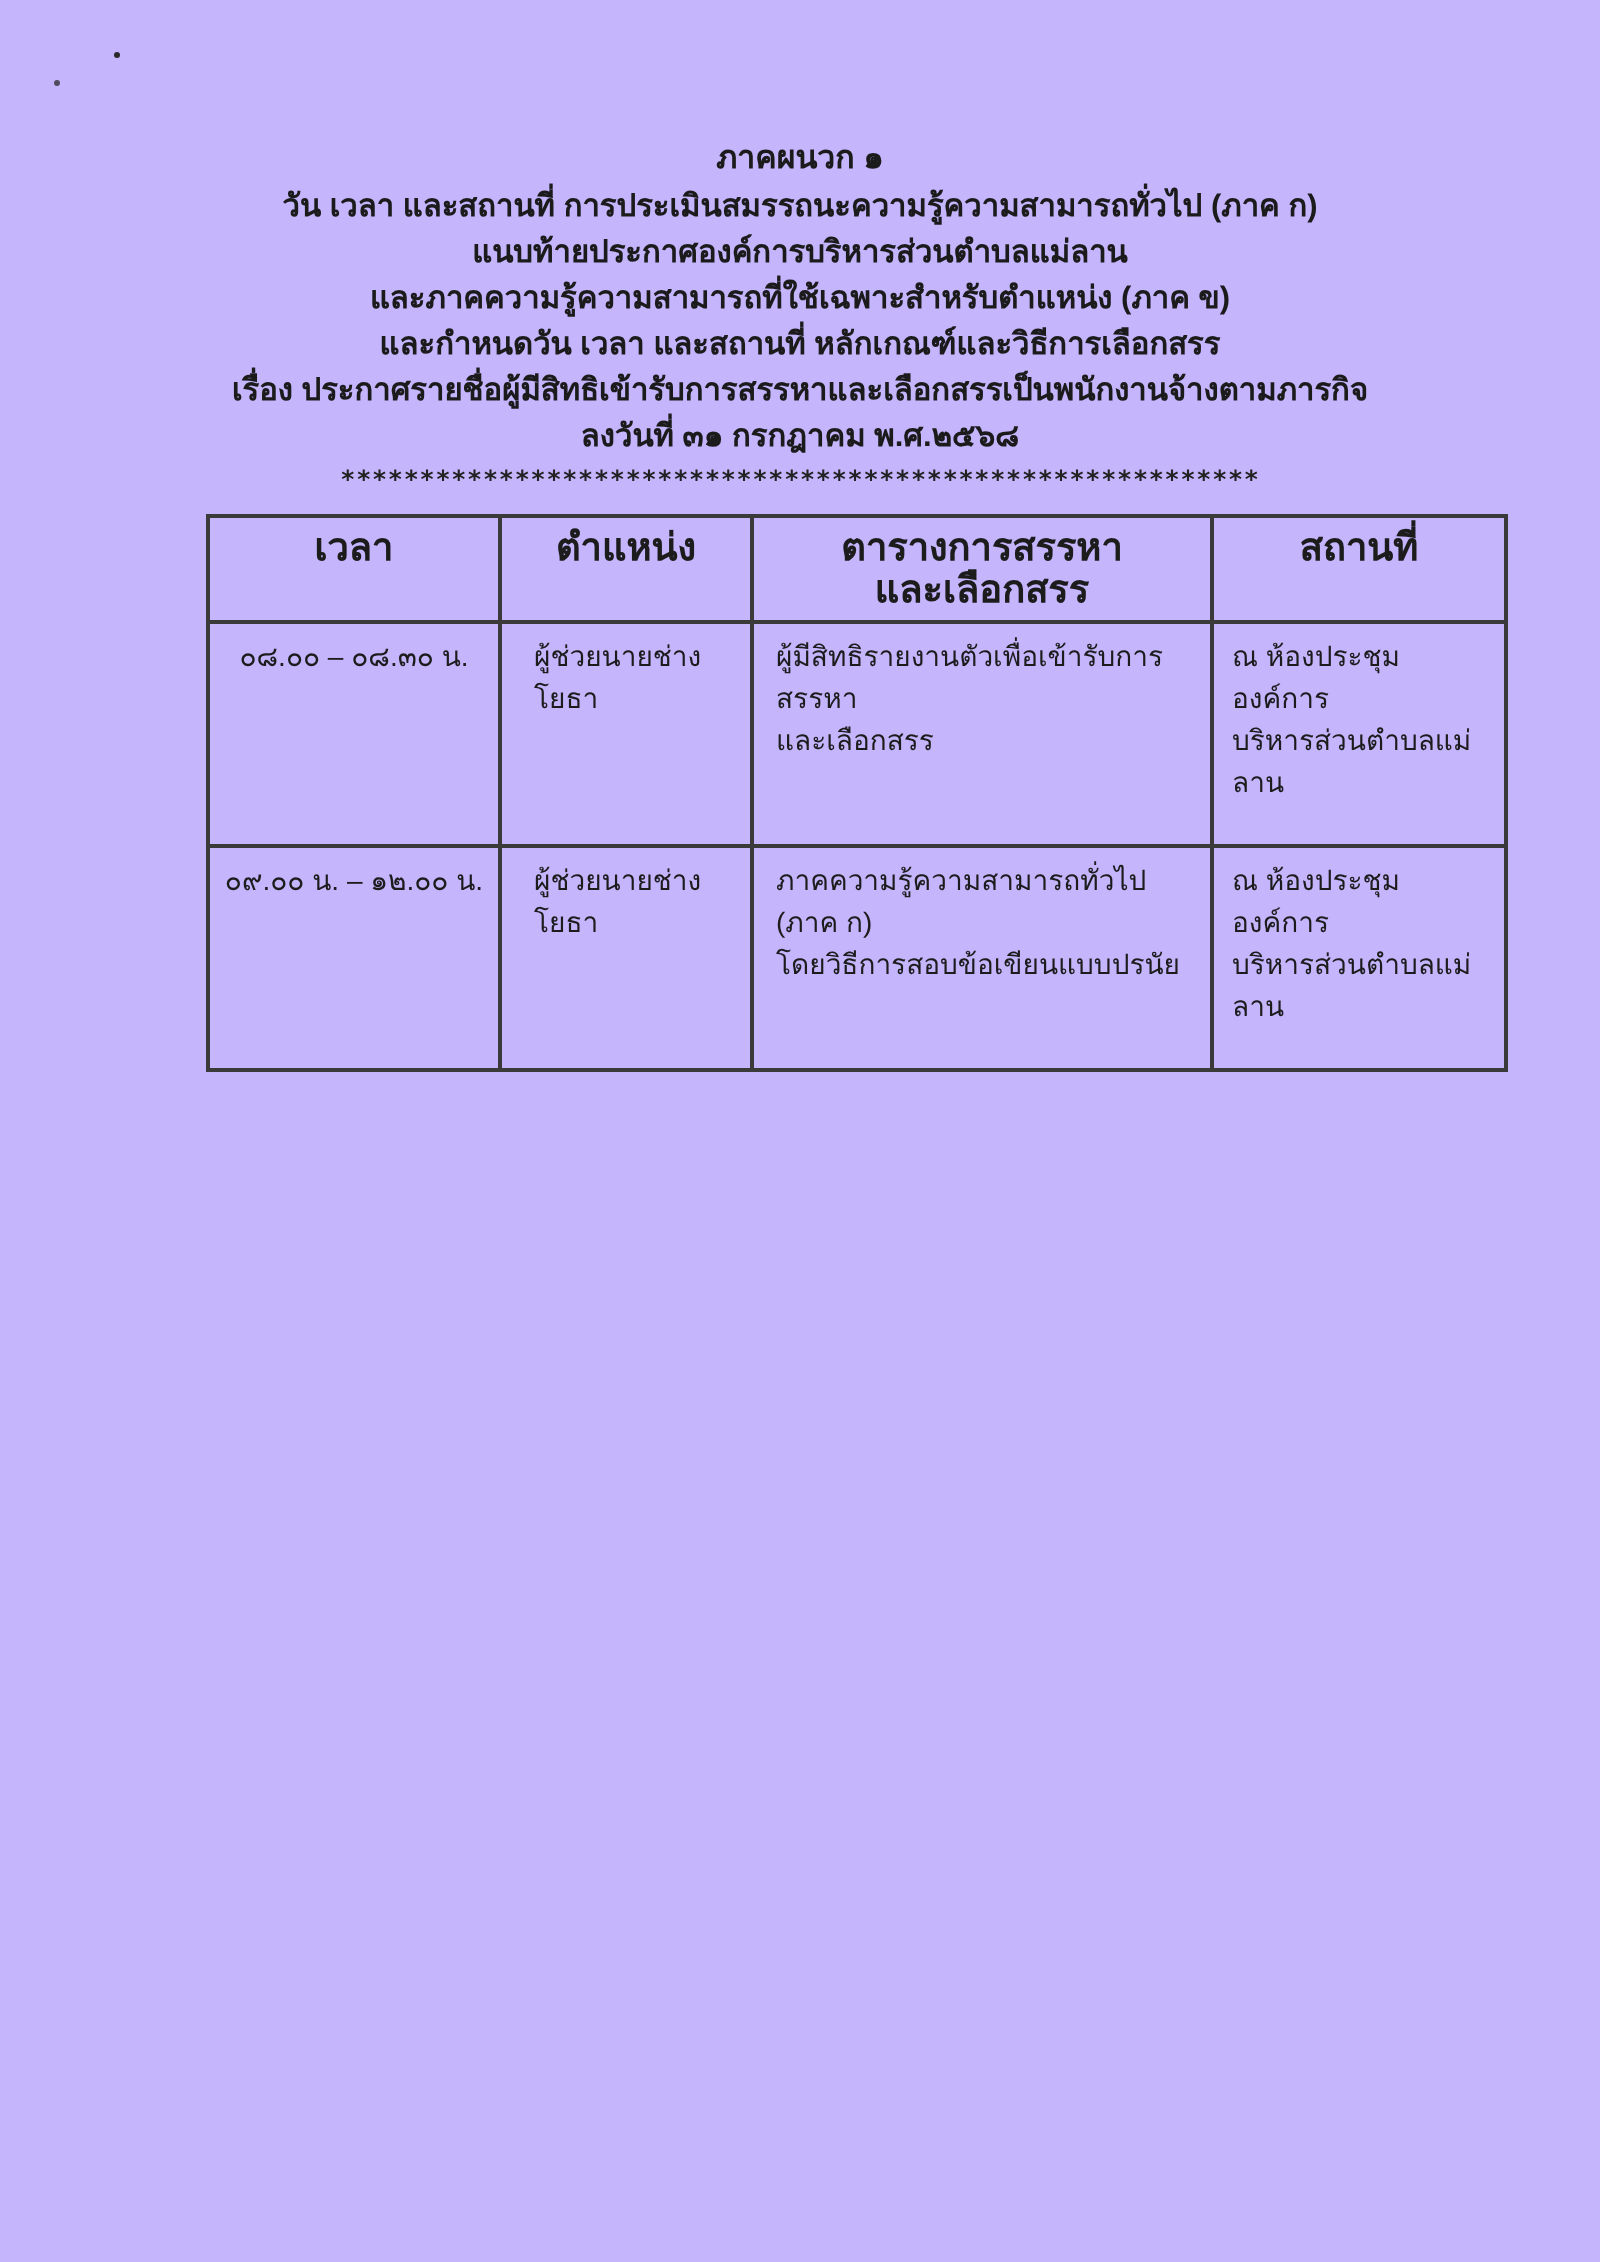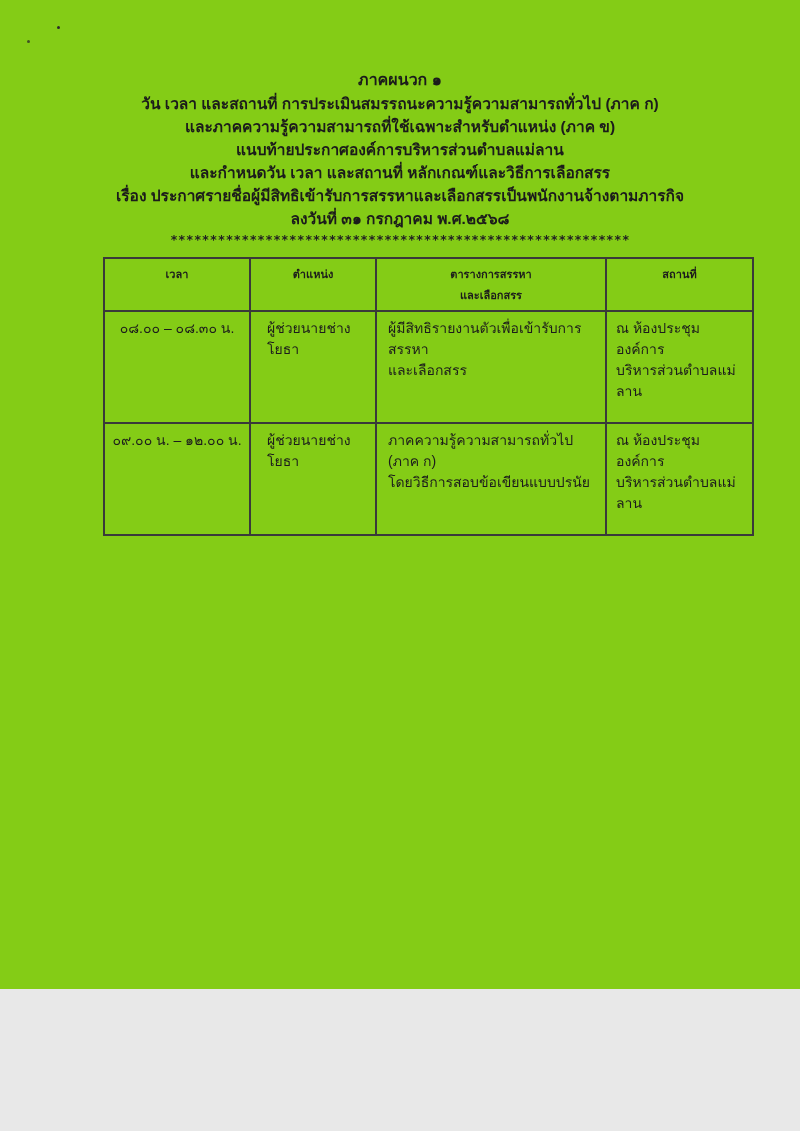--- a/index.html
+++ b/index.html
@@ -2,23 +2,23 @@
 <html><head>
 <meta charset="utf-8">
 <style>
   * { margin: 0; padding: 0; box-sizing: border-box; }
   html, body { background: #e8e8e8; }
   body { font-family: "Liberation Sans", "DejaVu Sans", sans-serif; }
 
   .page {
     position: relative;
     width: 800px;
-    height: 989px;
+    height: 1131px;
     margin: 0 auto;
-    background: #84cc16;
+    background: #c4b5fd;
     color: #1c1c1c;
     overflow: hidden;
   }
 
   .artifact-dot {
     position: absolute;
     background: #2a2a2a;
     border-radius: 50%;
   }
   .dot-1 { left: 57px; top: 26px; width: 3px; height: 3px; }
@@ -56,21 +56,21 @@
     line-height: 21px;
     color: #1c1c1c;
   }
   table.schedule th, table.schedule td {
     border: 2px solid #3a3a3a;
     vertical-align: top;
     white-space: pre-line;
   }
   table.schedule th {
     font-weight: bold;
-    font-size: 11px;
+    font-size: 19px;
     text-align: center;
     padding: 5px 4px 4px 4px;
     height: 46px;
   }
   col.c-time { width: 146px; }
   col.c-position { width: 126px; }
   col.c-schedule { width: 230px; }
   col.c-location { width: 147px; }
 
   td.cell-time { text-align: center; padding: 6px 4px; }
@@ -86,22 +86,22 @@
 <body>
 
 <div class="page">
 
   <span class="artifact-dot dot-1"></span>
   <span class="artifact-dot dot-2"></span>
 
   <div class="doc-header">
     <div class="doc-title">ภาคผนวก ๑</div>
     <div>วัน เวลา และสถานที่ การประเมินสมรรถนะความรู้ความสามารถทั่วไป (ภาค ก)</div>
+    <div>แนบท้ายประกาศองค์การบริหารส่วนตำบลแม่ลาน</div>
     <div>และภาคความรู้ความสามารถที่ใช้เฉพาะสำหรับตำแหน่ง (ภาค ข)</div>
-    <div>แนบท้ายประกาศองค์การบริหารส่วนตำบลแม่ลาน</div>
     <div>และกำหนดวัน เวลา และสถานที่ หลักเกณฑ์และวิธีการเลือกสรร</div>
     <div>เรื่อง ประกาศรายชื่อผู้มีสิทธิเข้ารับการสรรหาและเลือกสรรเป็นพนักงานจ้างตามภารกิจ</div>
     <div>ลงวันที่ ๓๑ กรกฎาคม พ.ศ.๒๕๖๘</div>
     <div class="separator">**********************************************************</div>
   </div>
 
   <table class="schedule">
     <colgroup>
       <col class="c-time">
         <col class="c-position">

